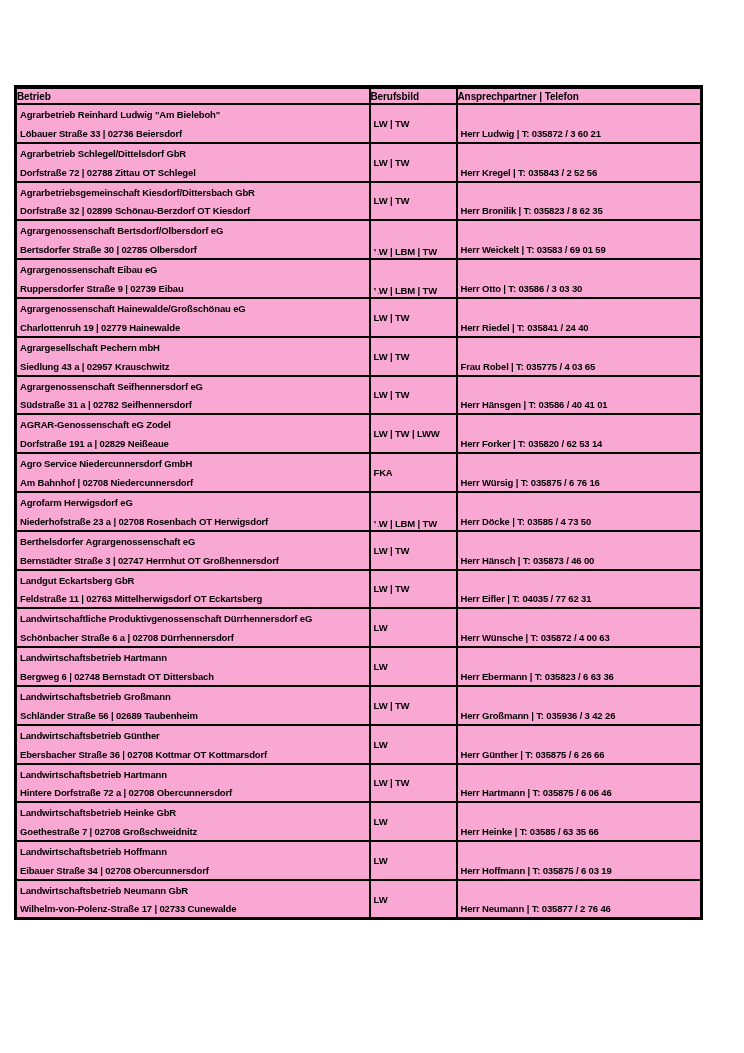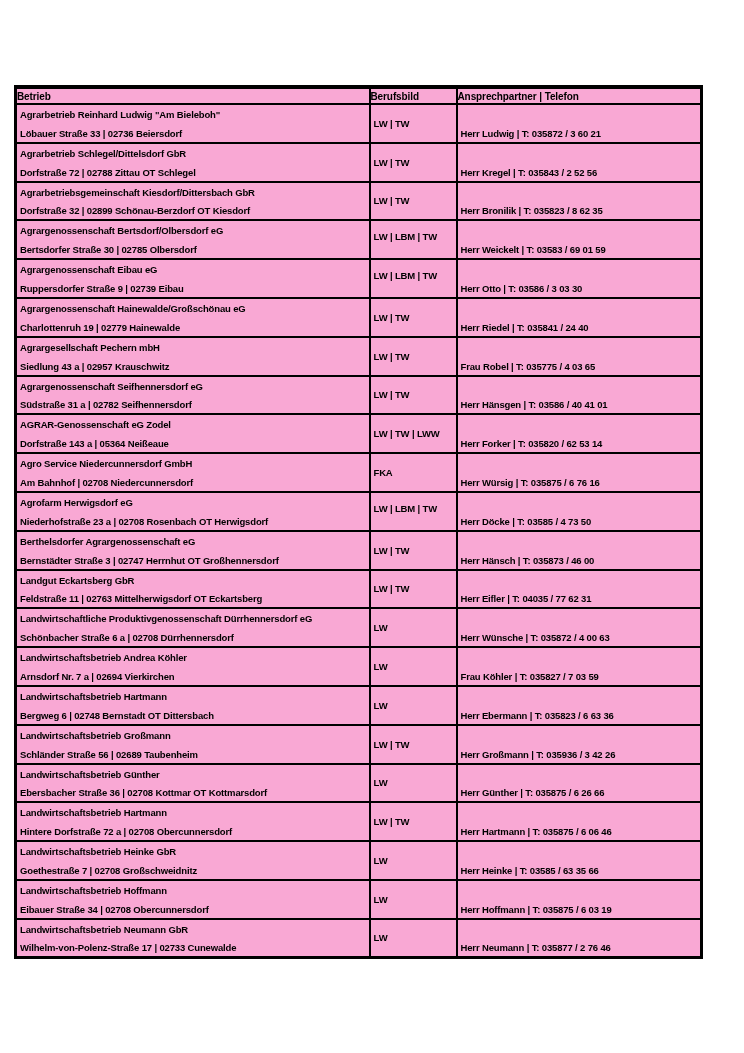--- a/index.html
+++ b/index.html
@@ -67,21 +67,21 @@
   .cell-beruf .cell-wrap2 {
     height: 100%;
     display: flex;
     align-items: center;
     padding: 0 3px;
     overflow: hidden;
     border-radius: 18px;
   }
   td.valign-bottom .cell-wrap2 {
     align-items: flex-end;
-    padding-bottom: 16px;
+    padding-bottom: 1px;
   }
   .cell-contact .cell-wrap3 {
     height: 100%;
     display: flex;
     align-items: flex-end;
     padding: 0 3px 3px 3px;
     overflow: hidden;
     border-radius: 7px;
   }
 </style>
@@ -252,21 +252,21 @@
       <div class="cell-wrap3">
         <div class="contact">Herr Hänsgen | T: 03586 / 40 41 01</div>
       </div>
     </td>
   </tr>
 
   <tr>
     <td class="cell-betrieb">
       <div class="cell-wrap">
         <div class="biz-name">AGRAR-Genossenschaft eG Zodel</div>
-        <div class="biz-address">Dorfstraße 143 a | 05364 Neißeaue</div>
+        <div class="biz-address">Dorfstraße 191 a | 02829 Neißeaue</div>
       </div>
     </td>
     <td class="cell-beruf">
       <div class="cell-wrap2">
         <div class="beruf">LW | TW | LWW</div>
       </div>
     </td>
     <td class="cell-contact">
       <div class="cell-wrap3">
         <div class="contact">Herr Forker | T: 035820 / 62 53 14</div>
@@ -362,38 +362,20 @@
         <div class="beruf">LW</div>
       </div>
     </td>
     <td class="cell-contact">
       <div class="cell-wrap3">
         <div class="contact">Herr Wünsche | T: 035872 / 4 00 63</div>
       </div>
     </td>
   </tr>
 
-  <tr>
-    <td class="cell-betrieb">
-      <div class="cell-wrap">
-        <div class="biz-name">Landwirtschaftsbetrieb Andrea Köhler</div>
-        <div class="biz-address">Arnsdorf Nr. 7 a | 02694 Vierkirchen</div>
-      </div>
-    </td>
-    <td class="cell-beruf">
-      <div class="cell-wrap2">
-        <div class="beruf">LW</div>
-      </div>
-    </td>
-    <td class="cell-contact">
-      <div class="cell-wrap3">
-        <div class="contact">Frau Köhler | T: 035827 / 7 03 59</div>
-      </div>
-    </td>
-  </tr>
 
 
   <tr>
     <td class="cell-betrieb">
       <div class="cell-wrap">
         <div class="biz-name">Landwirtschaftsbetrieb Hartmann</div>
         <div class="biz-address">Bergweg 6 | 02748 Bernstadt OT Dittersbach</div>
       </div>
     </td>
     <td class="cell-beruf">

